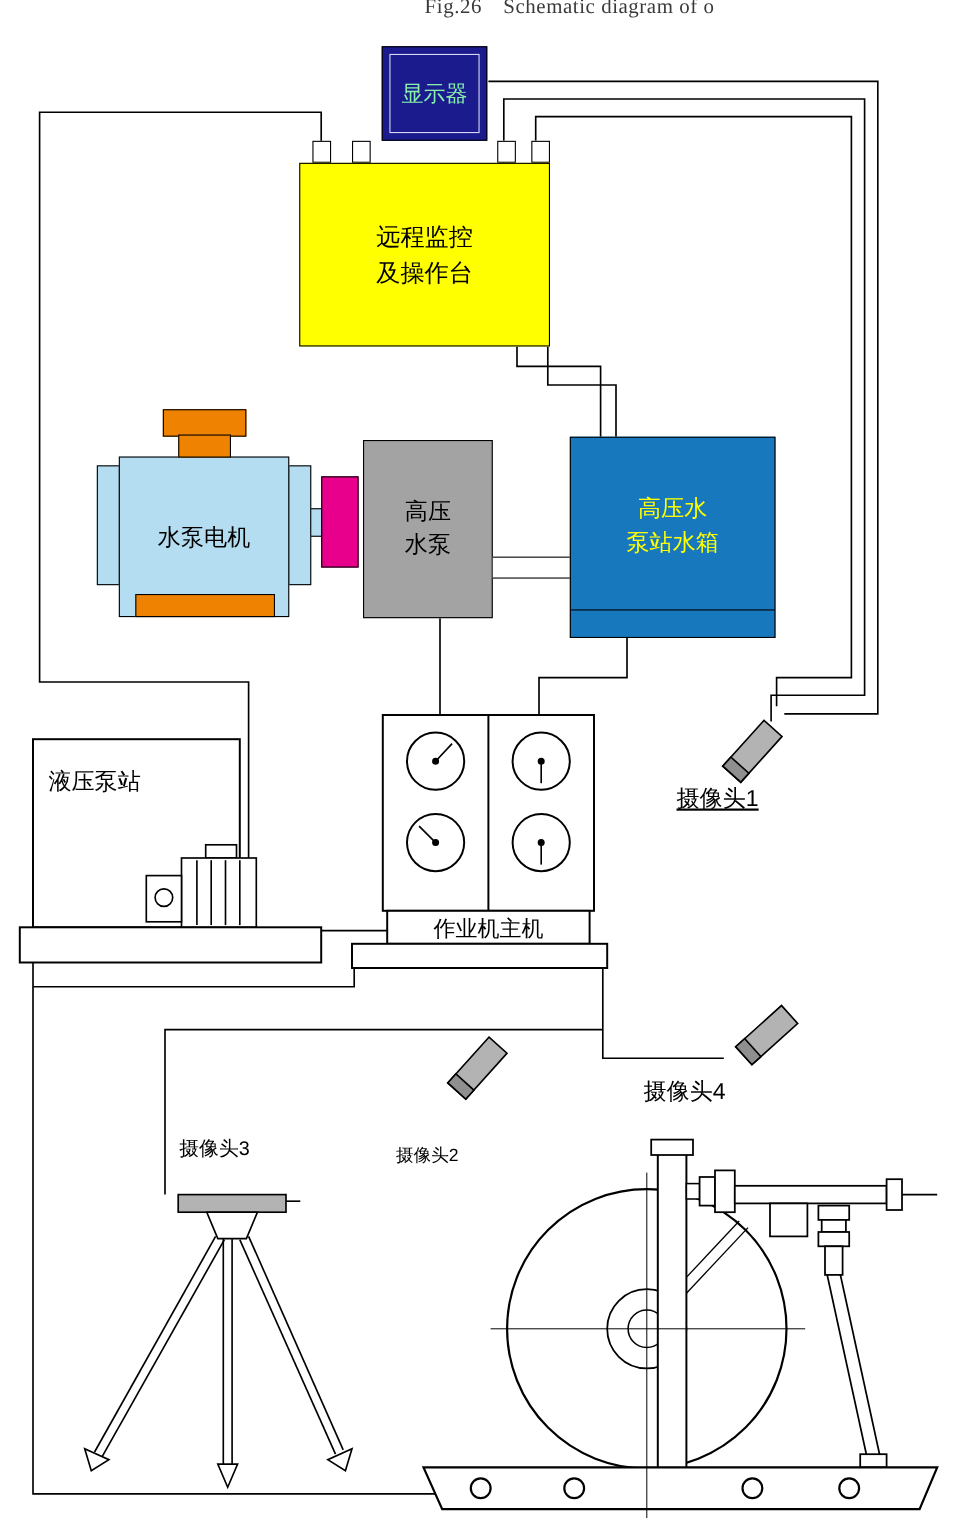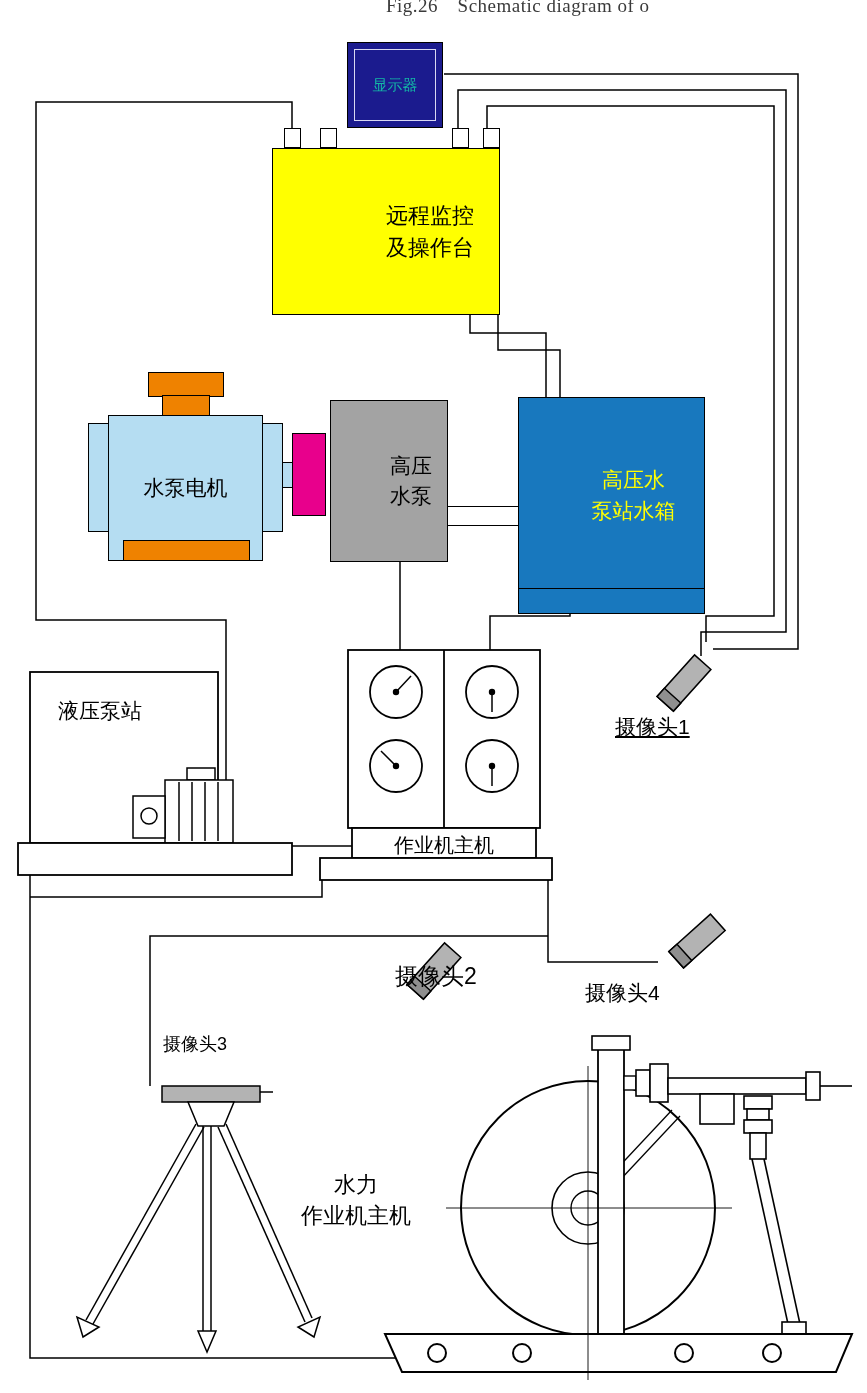--- a/index.html
+++ b/index.html
@@ -4,21 +4,21 @@
 <style>
   html,body{margin:0;padding:0;background:#fff;}
   #canvas{position:relative;width:867px;height:1393px;background:#fff;overflow:hidden;
           font-family:"Liberation Sans",sans-serif;}
   .abs{position:absolute;box-sizing:border-box;}
   .box{position:absolute;box-sizing:border-box;border:1.8px solid #000;
        display:flex;align-items:center;justify-content:center;text-align:center;
        font-family:"Liberation Sans",sans-serif;color:#000;}
   .lbl{position:absolute;font-family:"Liberation Sans",sans-serif;color:#000;
        white-space:pre-line;text-align:center;line-height:1.4;}
-  .pre{white-space:pre-line;line-height:1.45;padding-left:44px;}
+  .pre{white-space:pre-line;line-height:1.45;}
   svg{position:absolute;left:0;top:0;}
 </style>
 </head>
 <body>
 
 <div id="canvas">
 
   <svg width="867" height="1393" viewBox="0 0 867 1393">
 
     <g stroke="#000" stroke-width="1.5" fill="none">
@@ -140,21 +140,21 @@
         <line x1="446" y1="1208" x2="732" y2="1208"></line>
         <line x1="588" y1="1066" x2="588" y2="1380"></line>
       </g>
     </g>
   </svg>
 
   <div class="abs" style="left:386px;top:-7px;width:481px;font:19px 'Liberation Serif',serif;color:#3a3a3a;white-space:nowrap;overflow:hidden;letter-spacing:.5px;">Fig.26　Schematic diagram of o</div>
 
   <div class="box" style="left:347px;top:42px;width:96px;height:86px;background:#1b1b8e;">
     <div style="position:absolute;inset:6px;border:1px solid #d8d8f2;display:flex;align-items:center;justify-content:center;">
-      <span style="color:#14b8a6;font-size:15px;">显示器</span>
+      <span style="color:#86efac;font-size:20px;">显示器</span>
     </div>
   </div>
 
   <div class="box" style="left:284px;top:128px;width:17px;height:20px;background:#fff;"></div>
   <div class="box" style="left:320px;top:128px;width:17px;height:20px;background:#fff;"></div>
   <div class="box" style="left:452px;top:128px;width:17px;height:20px;background:#fff;"></div>
   <div class="box" style="left:483px;top:128px;width:17px;height:20px;background:#fff;"></div>
 
   <div class="box pre" style="left:272px;top:148px;width:228px;height:167px;background:#ffff00;font-size:22px;">
     <span class="pre">远程监控
@@ -173,31 +173,29 @@
   <div class="box" style="left:282px;top:462px;width:11px;height:26px;background:#b5ddf2;border-width:1.4px;"></div>
   <div class="box" style="left:292px;top:433px;width:34px;height:83px;background:#e8008c;"></div>
 
   <div class="box" style="left:330px;top:400px;width:118px;height:162px;background:#a3a3a3;font-size:21px;">
     <span class="pre">高压
 水泵</span>
   </div>
 
   <div class="abs" style="left:448px;top:506px;width:70px;height:20px;background:#fff;border-top:1.8px solid #000;border-bottom:1.8px solid #000;"></div>
 
-  <div class="box" style="left:518px;top:397px;width:187px;height:217px;background:#1878be;">
+  <div class="box" style="left:518px;top:397px;width:187px;height:183px;background:#1878be;">
     <span class="pre" style="color:#ffff00;font-size:21px;position:relative;top:-10px;">高压水
 泵站水箱</span>
     <div style="position:absolute;left:0;right:0;bottom:24px;border-top:1.8px solid #000;"></div>
   </div>
 
-  <div class="lbl" style="left:44px;top:696px;font-size:21px;margin-left:14px;">液压泵站</div>
+  <div class="lbl" style="left:44px;top:696px;font-size:21px;">液压泵站</div>
 
   <div class="lbl" style="left:352px;top:831px;width:184px;font-size:20px;">作业机主机</div>
 
-  <div class="lbl" style="left:288px;top:1170px;width:136px;font-size:22px;">水力
-作业机主机</div>
 
   <div class="lbl" style="left:615px;top:712px;font-size:21px;text-decoration:underline;">摄像头1</div>
-  <div class="lbl" style="left:360px;top:960px;font-size:23px;margin-left:35px;">摄像头2</div>
+  <div class="lbl" style="left:360px;top:1040px;font-size:16px;">摄像头2</div>
   <div class="lbl" style="left:163px;top:1032px;font-size:18px;">摄像头3</div>
   <div class="lbl" style="left:585px;top:978px;font-size:21px;">摄像头4</div>
 
 </div>
 
 </body></html>

